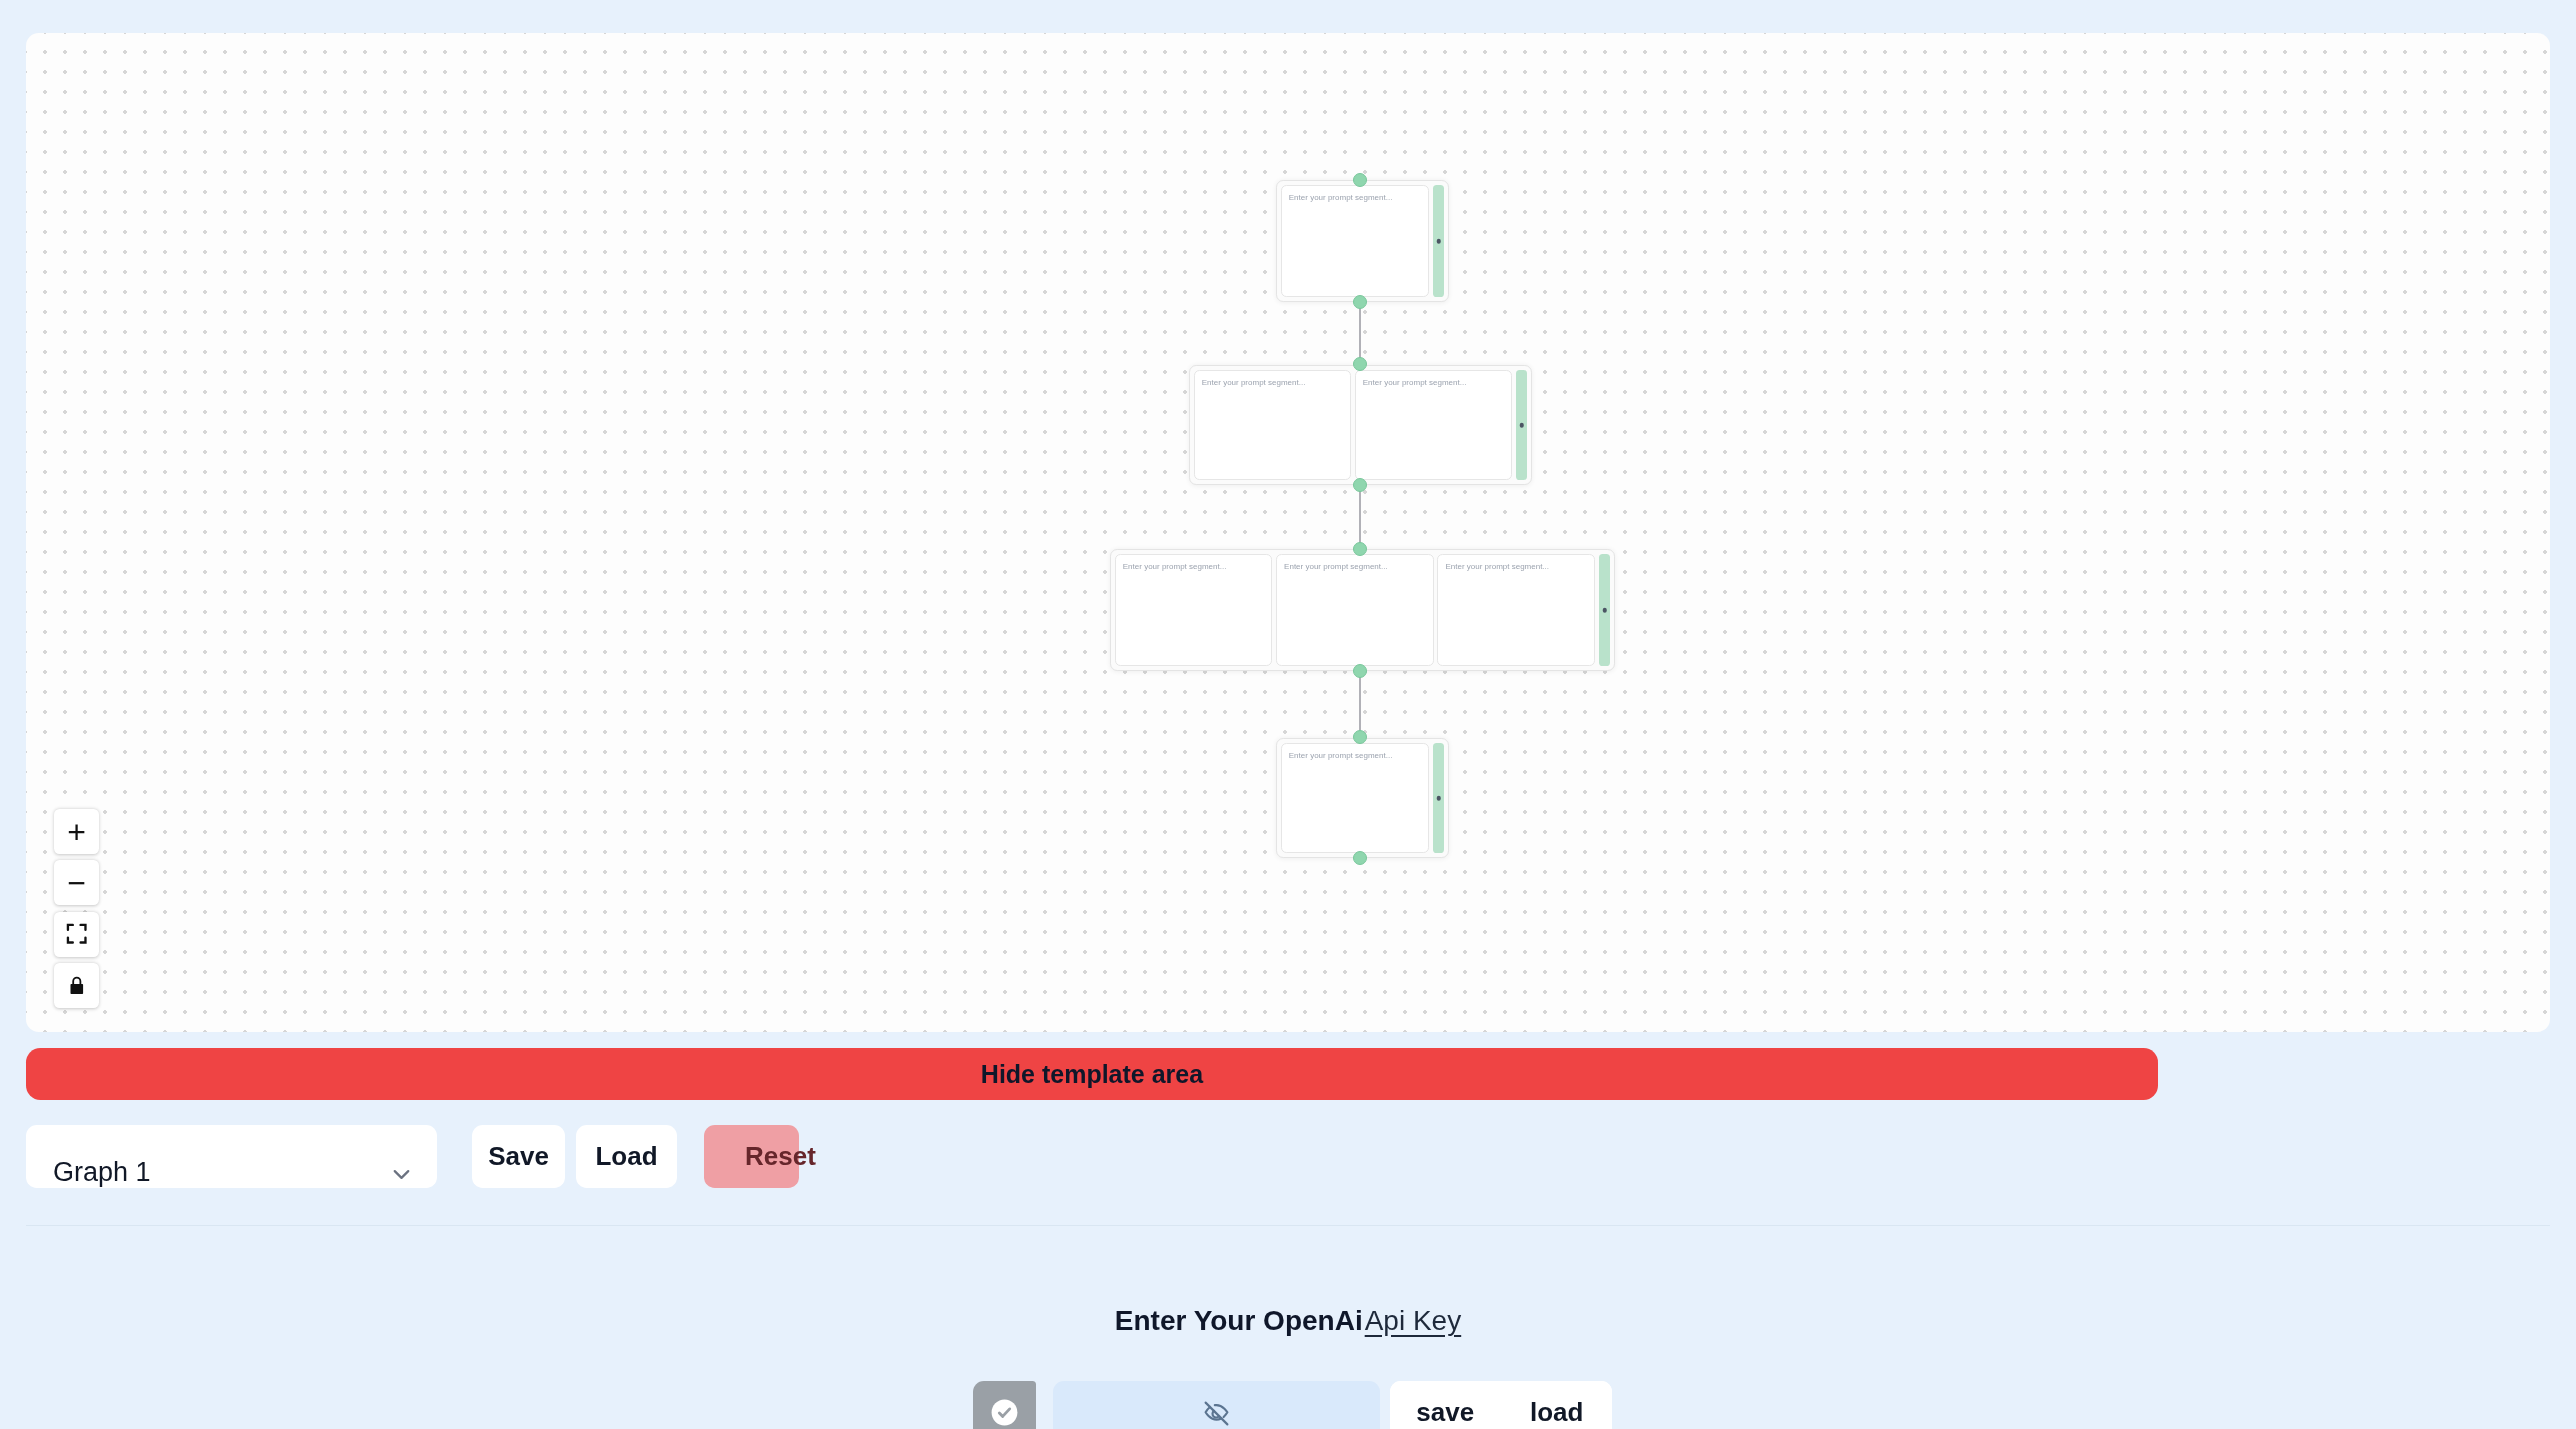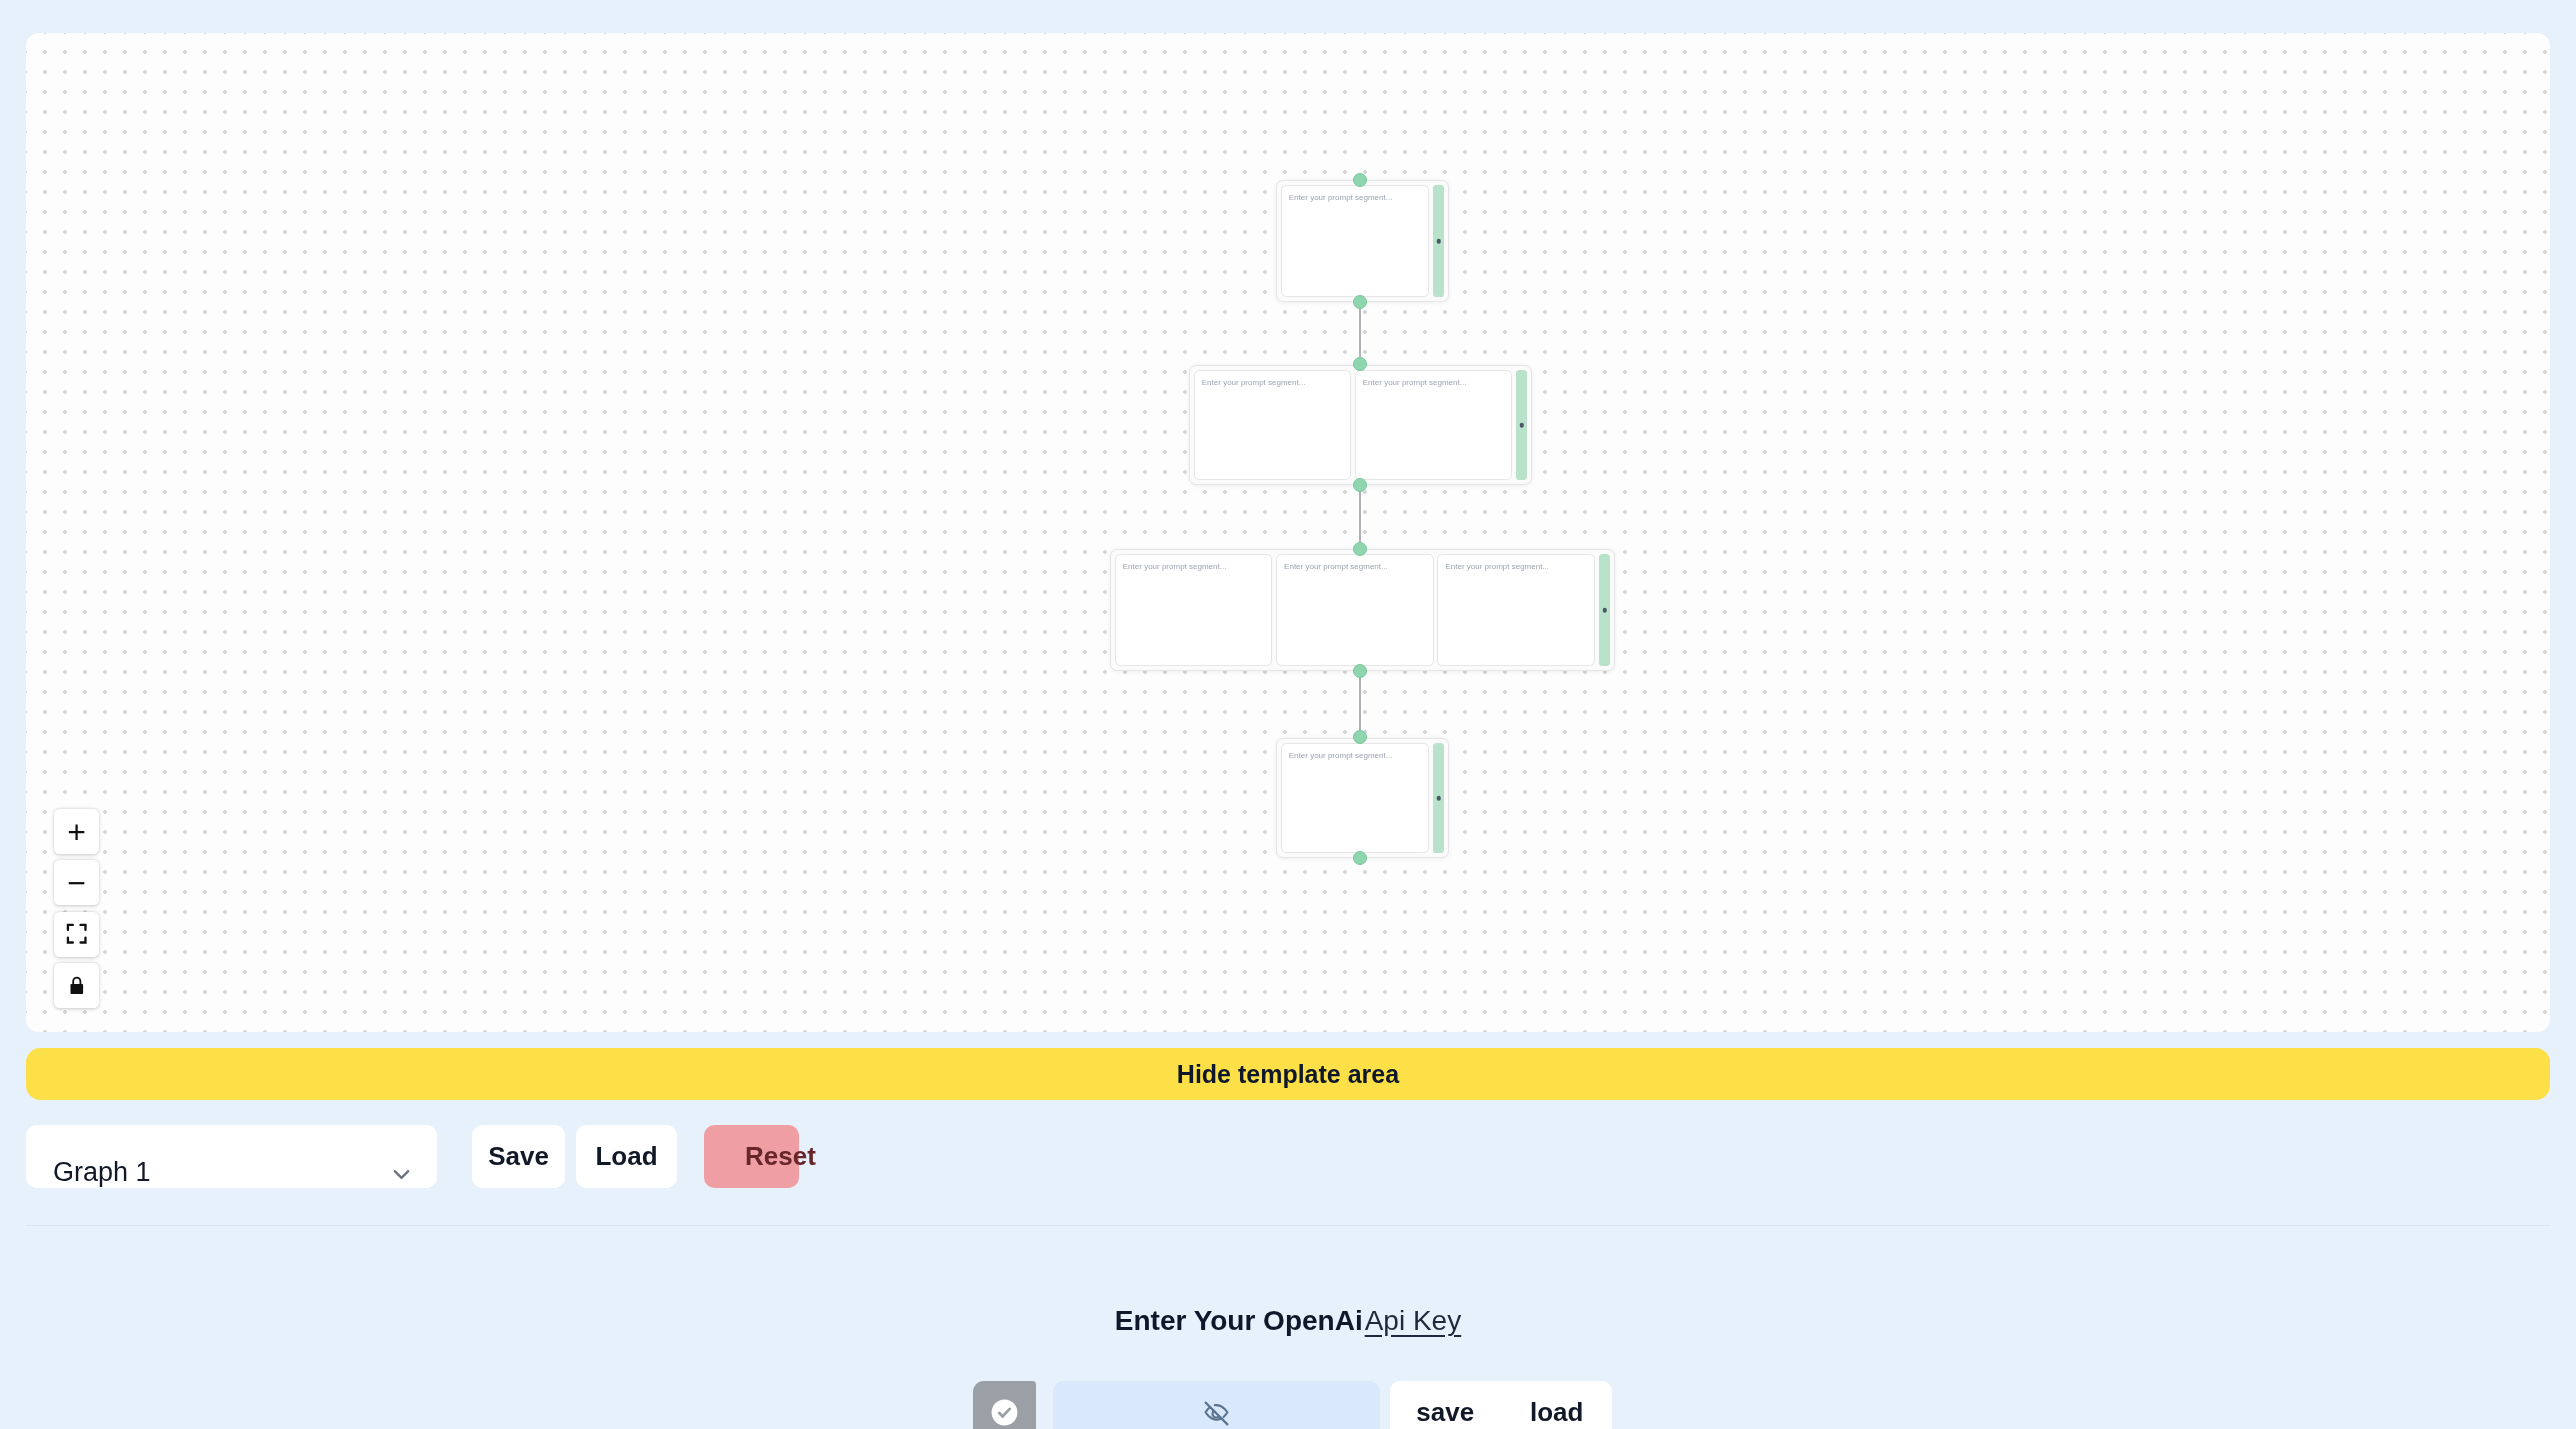--- a/index.html
+++ b/index.html
@@ -50,22 +50,22 @@
   .rf-controls { position:absolute; left:28px; top:776px; display:flex; flex-direction:column; gap:6.3px; }
   .ctrl-btn {
     width:45px; height:45px; background:#fff; border:none; border-radius:5.4px;
     box-shadow:0 0.9px 3.6px rgba(0,0,0,.22); display:flex; align-items:center; justify-content:center;
     font-size:32px; font-weight:400; color:#111; cursor:pointer; line-height:1;
     font-family:"Liberation Sans", sans-serif;
   }
 
   
   .template-bar {
-    position:absolute; left:26px; top:1048px; width:2524px; height:52px;
-    background:#fde047; border:none; border-radius:14.4px;
+    position:absolute; left:26px; top:1048px; width:2132px; height:52px;
+    background:#ef4444; border:none; border-radius:14.4px;
     font-size:25px; font-weight:600; color:#0f172a;
     display:flex; align-items:center; justify-content:center; cursor:pointer;
     font-family:"Liberation Sans", sans-serif;
   }
 
   
   .graph-select {
     position:absolute; left:26px; top:1125px; width:411px; height:63px;
     background:#fff; border-radius:10.8px; display:flex; align-items:flex-end;
     justify-content:space-between; padding:0 21.6px 0 27px;

